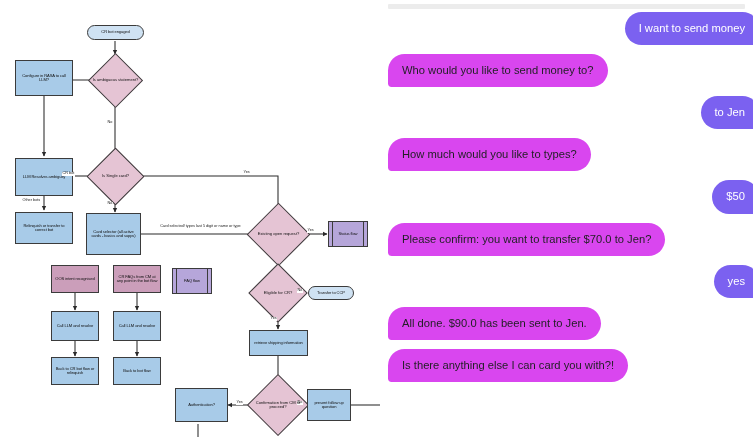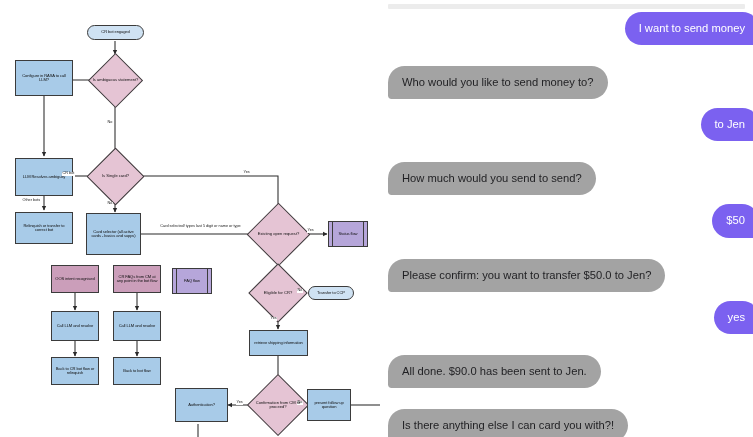--- a/index.html
+++ b/index.html
@@ -41,21 +41,21 @@
 
   
   #chat-panel{position:absolute;left:380px;top:0;width:373px;height:437px;background:#fff;overflow:hidden;}
   #chat-divider{position:absolute;left:8px;top:4px;width:357px;height:5px;background:#ececec;border-radius:1px;}
   #chat-list{position:absolute;left:0;top:12px;width:373px;}
   .msg-row{display:flex;width:373px;margin-bottom:9px;}
   .msg-row.bot{justify-content:flex-start;padding-left:8px;}
   .msg-row.user{justify-content:flex-end;padding-right:2px;}
   .bubble{font-size:11.2px;line-height:1.35;padding:9px 14px;max-width:300px;
           box-sizing:border-box;}
-  .bubble.bot{background:#a3a3a3;color:#1f1f22;border-radius:18px 18px 18px 4px;margin-top:12px;}
+  .bubble.bot{background:#d946ef;color:#1f1f22;border-radius:18px 18px 18px 4px;}
   .bubble.user{background:#7b61f0;color:#ffffff;border-radius:18px 18px 4px 18px;
                text-align:right;margin-right:-6px;}
 </style>
 </head>
 <body>
 
 <div id="root">
 
   <div id="flow-panel">
 
@@ -191,27 +191,27 @@
         <div class="msg-row user">
           <div class="bubble user">I want to send money</div>
         </div>
         <div class="msg-row bot">
           <div class="bubble bot">Who would you like to send money to?</div>
         </div>
         <div class="msg-row user">
           <div class="bubble user">to Jen</div>
         </div>
         <div class="msg-row bot">
-          <div class="bubble bot">How much would you send to send?</div>
+          <div class="bubble bot">How much would you like to types?</div>
         </div>
         <div class="msg-row user">
           <div class="bubble user">$50</div>
         </div>
         <div class="msg-row bot">
-          <div class="bubble bot">Please confirm: you want to transfer $50.0 to Jen?</div>
+          <div class="bubble bot">Please confirm: you want to transfer $70.0 to Jen?</div>
         </div>
         <div class="msg-row user">
           <div class="bubble user">yes</div>
         </div>
         <div class="msg-row bot">
           <div class="bubble bot">All done. $90.0 has been sent to Jen.</div>
         </div>
         <div class="msg-row bot">
           <div class="bubble bot">Is there anything else I can card you with?!</div>
         </div>

